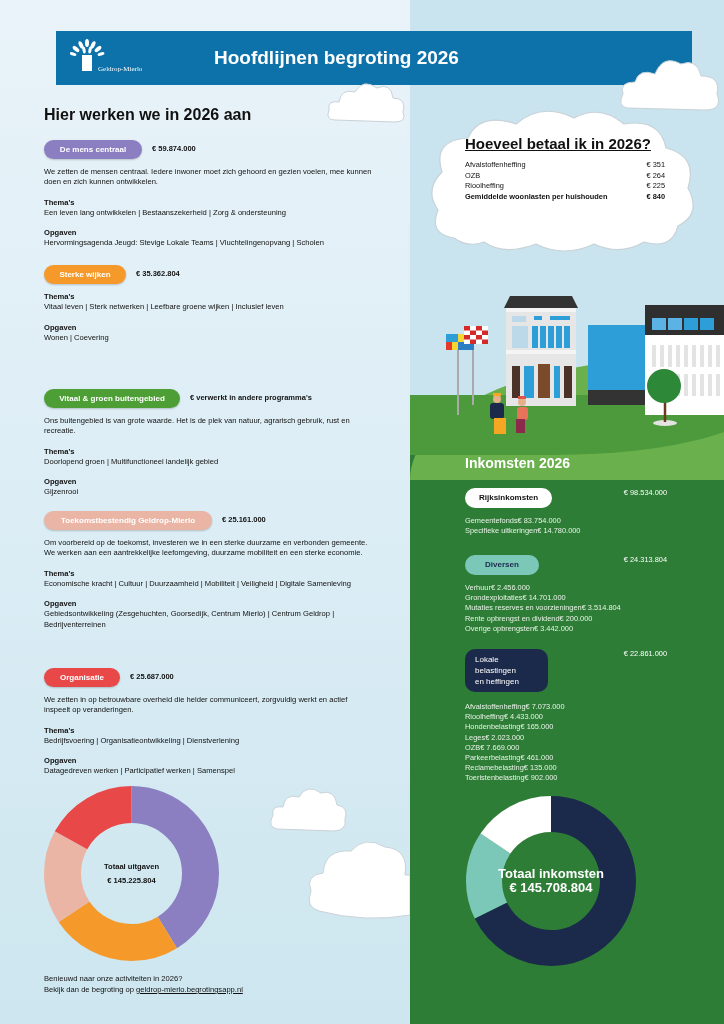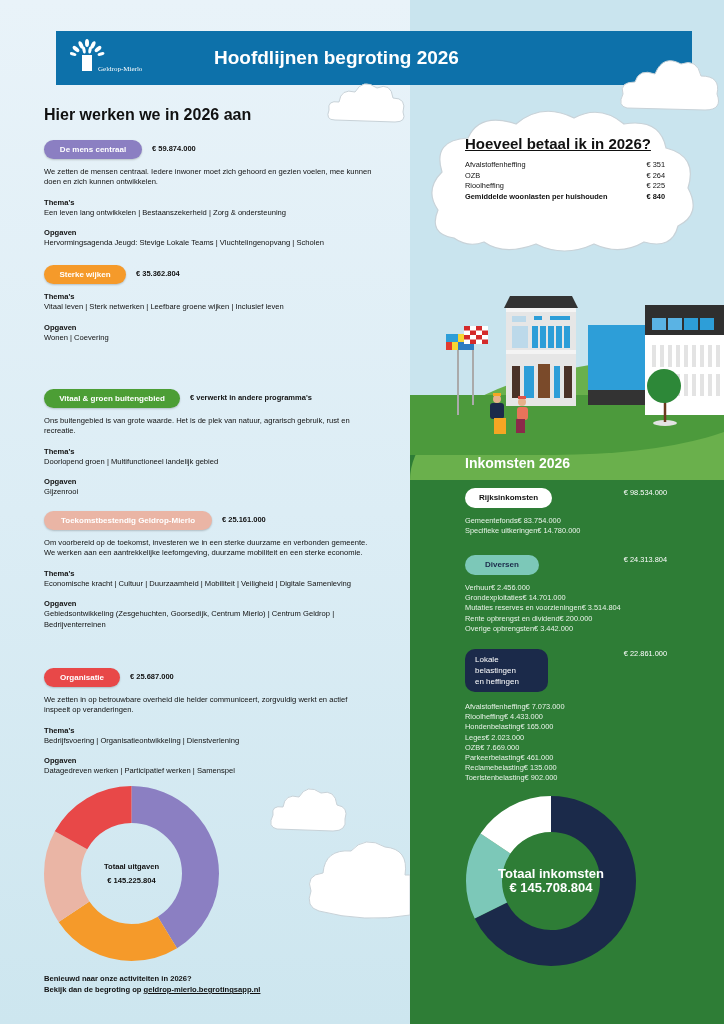--- a/index.html
+++ b/index.html
@@ -67,21 +67,21 @@
   .sub-block { margin-bottom: 10px; }
 
   
   .donut-left { position: absolute; left: 43px; top: 785px; width: 177px; height: 177px; }
   .donut-center {
     position: absolute; left: 0; top: 0; width: 100%; height: 100%;
     display: flex; flex-direction: column; justify-content: center; align-items: center;
     font-weight: bold; font-size: 7.6px; line-height: 14px;
   }
   .footer-text {
-    position: absolute; left: 44px; top: 973px; font-size: 7.6px; font-weight: bold; line-height: 11px;
+    position: absolute; left: 44px; top: 973px; font-size: 7.6px; font-weight: normal; line-height: 11px;
   }
   .footer-link { text-decoration: underline; color: #111; }
 
   
   .cloud { position: absolute; }
 
   
   .pay-box {
     position: absolute; left: 465px; top: 135px; width: 200px;
   }

